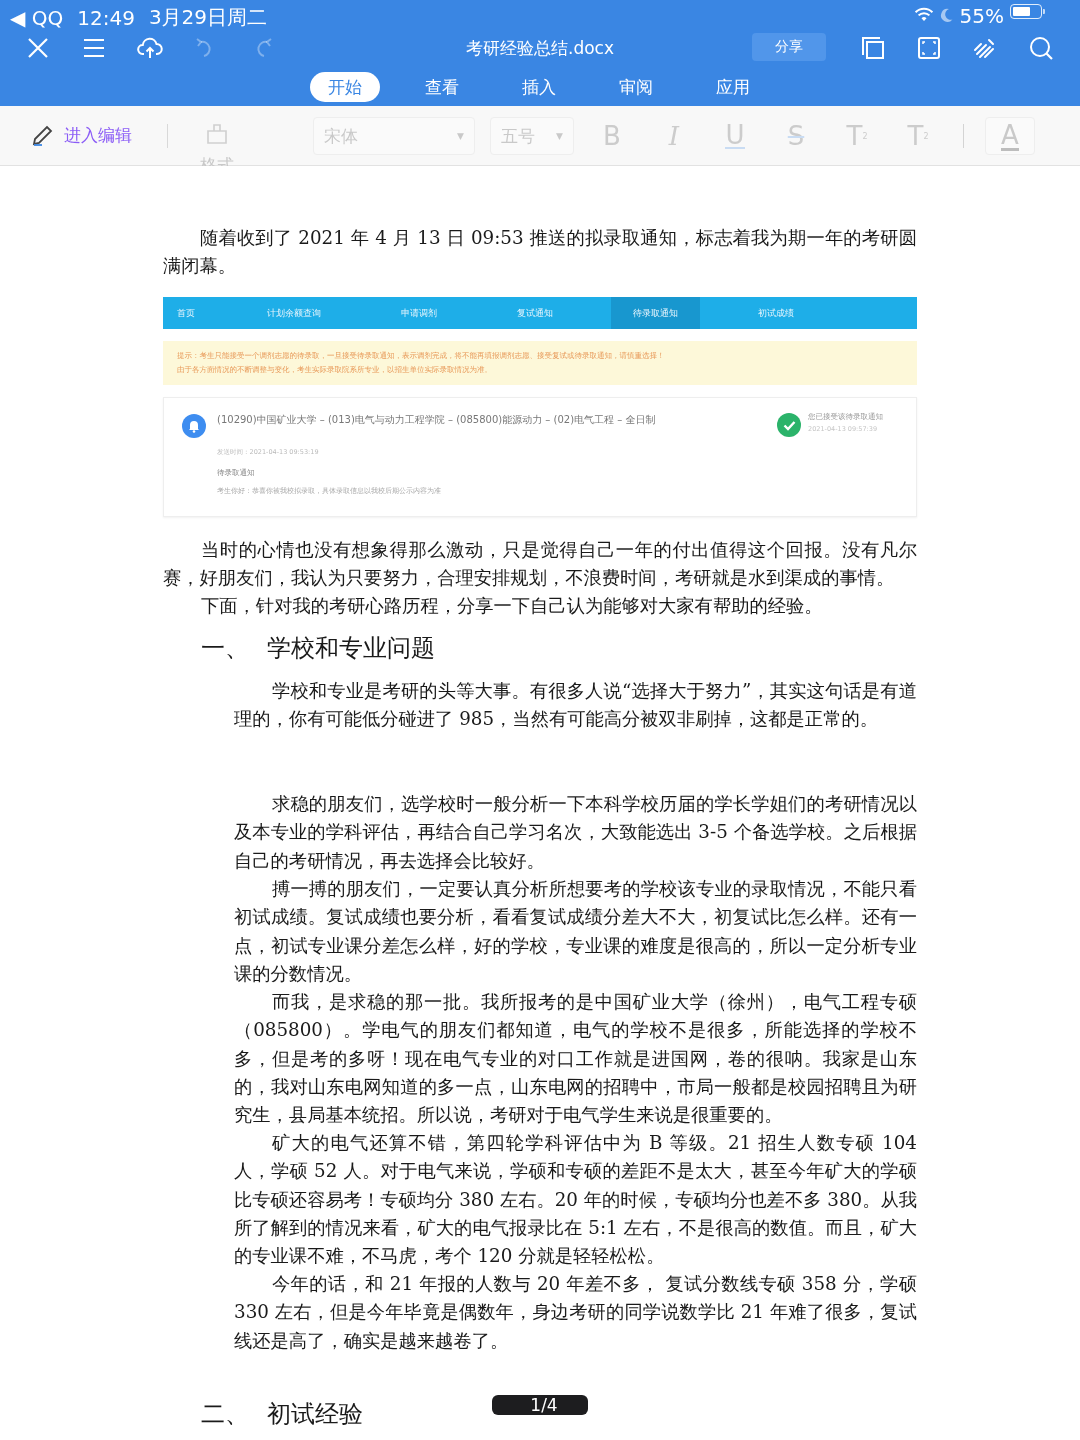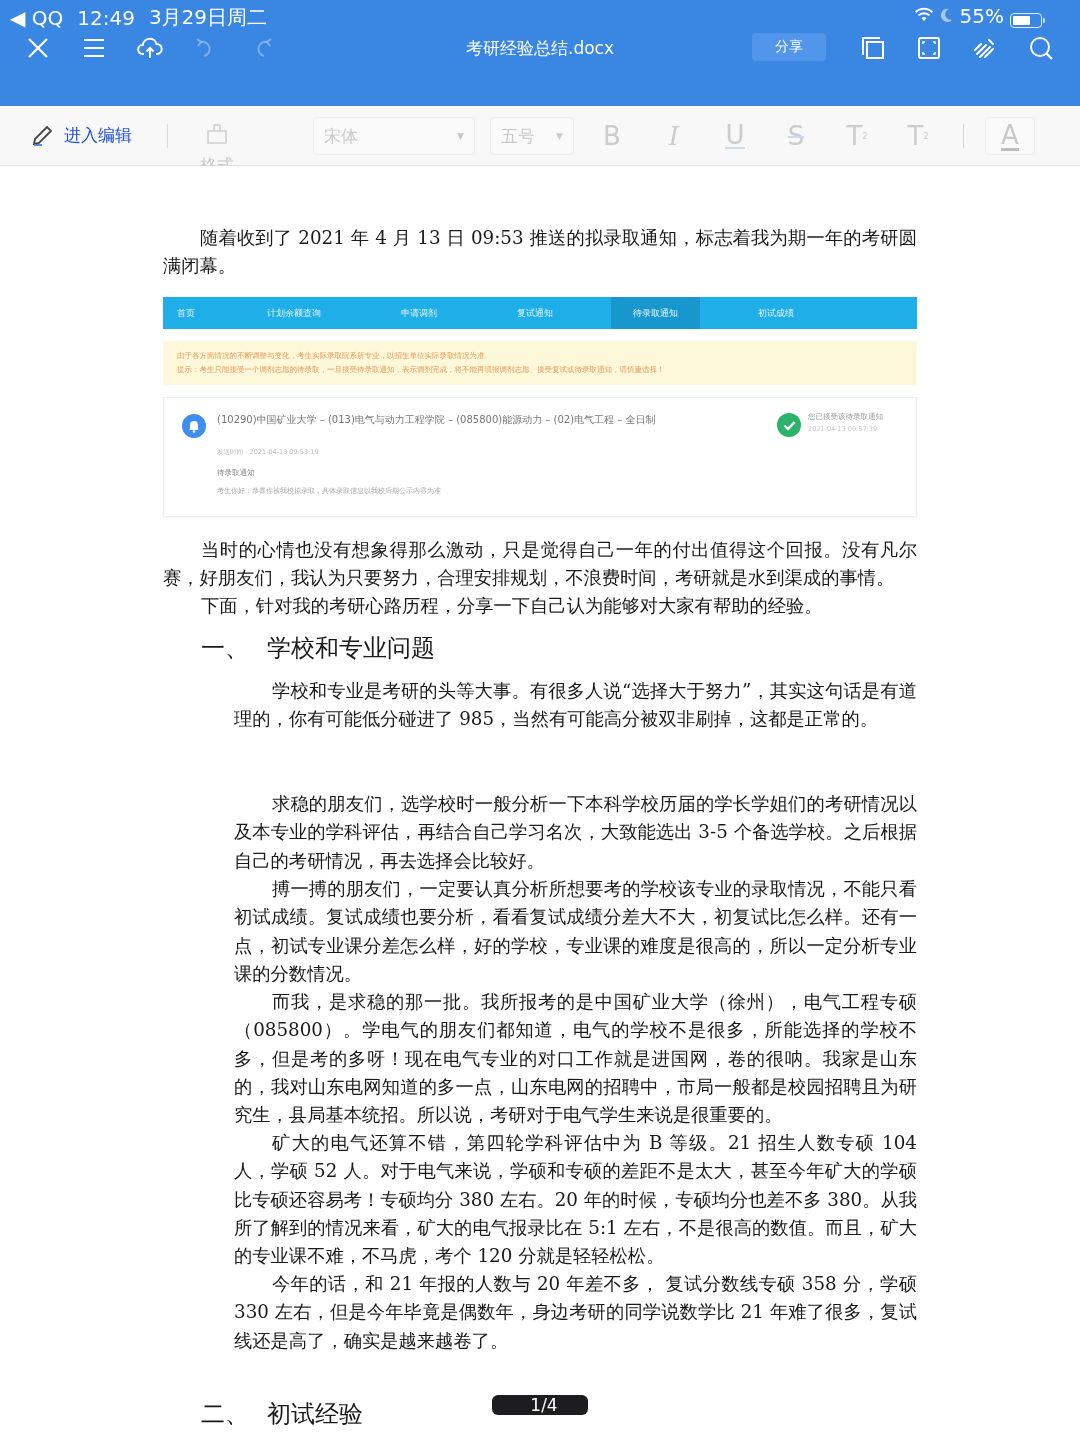--- a/index.html
+++ b/index.html
@@ -3,38 +3,38 @@
 <meta charset="utf-8">
 <style>
   * { box-sizing: border-box; margin: 0; padding: 0; }
   html, body { width: 1080px; height: 1440px; overflow: hidden; background: #ffffff; }
   body { font-family: "DejaVu Sans", "Liberation Sans", sans-serif; color: #222; position: relative; }
 
   
   .topbar { position: absolute; left: 0; top: 0; width: 1080px; height: 106px; background: #3a86e3; color: #fff; }
   .status { position: absolute; top: 0; left: 0; width: 1060px; height: 28px; font-size: 20px; }
   .status .left { position: absolute; left: 10px; top: 4px; display: flex; gap: 14px; align-items: center; }
-  .status .right { position: absolute; right: 18px; top: 4px; display: flex; gap: 6px; align-items: flex-end; }
+  .status .right { position: absolute; right: 18px; top: 4px; display: flex; gap: 6px; align-items: flex-start; }
   .battery { width: 32px; height: 15px; border: 1.5px solid rgba(255,255,255,0.85); border-radius: 4px; position: relative; }
   .battery .fill { position: absolute; left: 2px; top: 2px; bottom: 2px; border-radius: 1px; background: #fff; }
   .battery::after { content: ""; position: absolute; right: -4px; top: 4px; width: 2px; height: 5px; background: rgba(255,255,255,0.7); border-radius: 0 1px 1px 0; }
 
   .toolrow { position: absolute; top: 28px; left: 0; width: 1080px; height: 40px; }
   .ticon { position: absolute; top: 4px; width: 32px; height: 32px; display: flex; align-items: center; justify-content: center; cursor: pointer; }
   .ticon svg { width: 28px; height: 28px; }
   .doc-title { position: absolute; left: 0; width: 1080px; top: 9px; text-align: center; font-size: 17px; pointer-events: none; }
   .share-btn { position: absolute; left: 752px; top: 5px; width: 74px; height: 28px; background: #5196ea; border-radius: 4px; font-size: 14px; display: flex; align-items: center; justify-content: center; cursor: pointer; }
 
   .tabrow { position: absolute; top: 70px; left: 0; width: 1080px; height: 34px; }
   .tab { position: absolute; top: 2px; height: 30px; font-size: 17px; display: flex; align-items: center; justify-content: center; cursor: pointer; color: #fff; }
   .tab.active { background: #fff; color: #3a86e3; border-radius: 16px; }
 
   
   .fmtbar { position: absolute; top: 106px; left: 0; width: 1080px; height: 60px; background: #f8f8f8; border-bottom: 1px solid #e2e2e2; }
-  .fmtbar .edit { position: absolute; left: 30px; top: 16px; display: flex; align-items: center; gap: 8px; font-size: 17px; color: #1d4ed8; cursor: pointer; }
+  .fmtbar .edit { position: absolute; left: 30px; top: 16px; display: flex; align-items: center; gap: 8px; font-size: 17px; color: #8b5cf6; cursor: pointer; }
   .vsep { position: absolute; top: 18px; width: 1px; height: 24px; background: #d9d9d9; }
   .fmt-disabled { color: #c8c8c8; flex-direction: column; }
   .dd { position: absolute; top: 11px; height: 38px; border: 1px solid #eeeeee; border-radius: 4px; background: #fafafa; display: flex; align-items: center; padding: 0 10px; font-size: 17px; color: #c9c9c9; }
   .dd .caret { margin-left: auto; font-size: 9px; color: #c9c9c9; }
   .fbtn { position: absolute; top: 12px; width: 40px; height: 36px; display: flex; align-items: center; justify-content: center; font-size: 26px; color: #cccccc; font-family: "DejaVu Sans", sans-serif; }
 
   
   .doc { position: absolute; left: 0; top: 166px; width: 1080px; height: 1274px; background: #fff; }
   .p { position: absolute; font-family: "DejaVu Serif", "Liberation Serif", serif; font-size: 18.3px; color: #1a1a1a; line-height: 28.3px; text-align: justify; }
   .heading { position: absolute; font-family: "DejaVu Sans", sans-serif; font-size: 24px; color: #1a1a1a; }
@@ -138,20 +138,27 @@
         </svg>
     </div>
     <div class="ticon" style="left:1025px">
       <svg viewBox="0 0 28 28">
           <circle cx="13" cy="13" r="9" stroke="#fff" stroke-width="2" fill="none"></circle>
           <path d="M19.5 19.5 L25 25" stroke="#fff" stroke-width="2.2"></path>
         </svg>
     </div>
   </div>
 
+  <div class="tabrow">
+    <div class="tab active" style="left:310px;width:70px">开始</div>
+    <div class="tab" style="left:407px;width:70px">查看</div>
+    <div class="tab" style="left:504px;width:70px">插入</div>
+    <div class="tab" style="left:601px;width:70px">审阅</div>
+    <div class="tab" style="left:698px;width:70px">应用</div>
+  </div>
 </div>
 
 <div class="fmtbar">
   <div class="edit">
     <svg width="26" height="26" viewBox="0 0 26 26">
         <path d="M4 22 L5 17 L17 5 L21 9 L9 21 Z" stroke="#444" stroke-width="1.8" fill="none"></path>
         <path d="M4 23 H12" stroke="#3a86e3" stroke-width="1.8"></path>
       </svg>
     <span>进入编辑</span>
   </div>
@@ -206,22 +213,22 @@
   <div class="shot">
     <div class="shot-nav">
       <div class="it">首页</div>
       <div class="it" style="padding:0 22px">计划余额查询</div>
       <div class="it" style="padding:8px 22px">申请调剂</div>
       <div class="it" style="padding:0 22px">复试通知</div>
       <div class="it active" style="padding:0 22px">待录取通知</div>
       <div class="it" style="padding:0 22px">初试成绩</div>
     </div>
     <div class="shot-tip">
+      <div>提示：考生只能接受一个调剂志愿的待录取，一旦接受待录取通知，表示调剂完成，将不能再填报调剂志愿、接受复试或待录取通知，请慎重选择！</div>
       <div>由于各方面情况的不断调整与变化，考生实际录取院系所专业，以招生单位实际录取情况为准。</div>
-      <div>提示：考生只能接受一个调剂志愿的待录取，一旦接受待录取通知，表示调剂完成，将不能再填报调剂志愿、接受复试或待录取通知，请慎重选择！</div>
     </div>
     <div class="shot-card">
       <div class="bell">
         <svg width="12" height="14" viewBox="0 0 12 14">
             <path d="M2 10 V6 A4 4 0 0 1 10 6 V10 L11 11 H1 Z" fill="#fff"></path>
             <circle cx="6" cy="12.5" r="1.3" fill="#fff"></circle>
           </svg>
       </div>
       <div class="card-title">(10290)中国矿业大学 – (013)电气与动力工程学院 – (085800)能源动力 – (02)电气工程 – 全日制</div>
       <div class="card-time">发送时间：2021-04-13 09:53:19</div>

